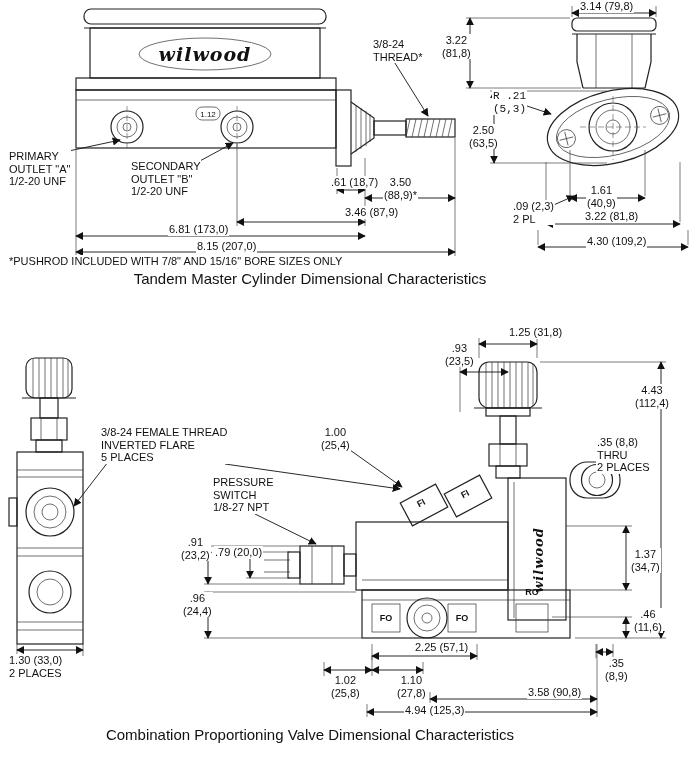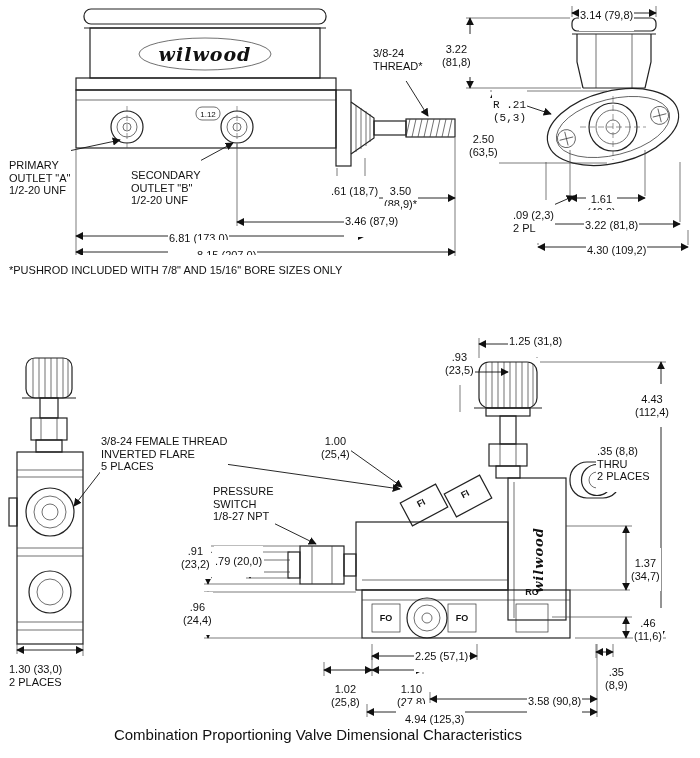--- a/index.html
+++ b/index.html
@@ -6,21 +6,21 @@
   .stage { position:relative; width:700px; height:758px; background:#fff; overflow:hidden;
            font-family:"Liberation Sans", sans-serif; color:#111; }
   svg { position:absolute; left:0; top:0; }
   .ol   { fill:none; stroke:#222; stroke-width:1.2; }
   .thin { fill:none; stroke:#333; stroke-width:0.7; }
   .ext  { fill:none; stroke:#444; stroke-width:0.7; }
   .cl   { fill:none; stroke:#555; stroke-width:0.6; stroke-dasharray:6 3; }
   .dim  { stroke:#111; stroke-width:0.9; fill:none; marker-start:url(#ah); marker-end:url(#ah); }
   .ldr  { stroke:#111; stroke-width:0.9; fill:none; marker-end:url(#ah); }
   .lbl  { position:absolute; font-size:11px; line-height:1.15; white-space:pre-line;
-          background:#fff; padding:9px 1px; }
+          background:#fff; padding:0 1px; }
   .c    { text-align:center; }
   .tag  { position:absolute; font-size:9px; font-weight:bold; white-space:pre; background:transparent; }
   .ctr  { transform:translate(-50%,-50%); }
   .caption { position:absolute; font-size:15px; text-align:center; background:transparent; }
   .logo { position:absolute; font-family:"DejaVu Serif", serif; font-style:italic; font-weight:bold;
           font-size:19px; letter-spacing:1px; background:transparent;
           transform:translate(-50%,-50%); }
   .logo-vert { position:absolute; font-family:"DejaVu Serif", serif; font-style:italic; font-weight:bold;
           font-size:13px; letter-spacing:1px; background:transparent;
           transform:translate(-50%,-50%) rotate(-90deg); }
@@ -231,20 +231,21 @@
 <div class="lbl" style="left:344px; top:206px;">3.46 (87,9)</div>
 <div class="lbl c" style="left:586px; top:184px;">1.61
 (40,9)</div>
 <div class="lbl" style="left:512px; top:200px;">.09 (2,3)
 2 PL</div>
 <div class="lbl" style="left:584px; top:210px;">3.22 (81,8)</div>
 <div class="lbl" style="left:168px; top:223px;">6.81 (173,0)</div>
 <div class="lbl" style="left:586px; top:235px;">4.30 (109,2)</div>
 <div class="lbl" style="left:196px; top:240px;">8.15 (207,0)</div>
 <div class="lbl" style="left:8px; top:255px;">*PUSHROD INCLUDED WITH 7/8" AND 15/16" BORE SIZES ONLY</div>
+<div class="caption" style="left:0px; top:270px; width:620px;">Tandem Master Cylinder Dimensional Characteristics</div>
 
 <div class="lbl" style="left:508px; top:326px;">1.25 (31,8)</div>
 <div class="lbl c" style="left:444px; top:342px;">.93
 (23,5)</div>
 <div class="lbl c" style="left:634px; top:384px;">4.43
 (112,4)</div>
 <div class="lbl" style="left:100px; top:426px;">3/8-24 FEMALE THREAD
 INVERTED FLARE
 5 PLACES</div>
 <div class="lbl c" style="left:320px; top:426px;">1.00
@@ -268,21 +269,21 @@
 2 PLACES</div>
 <div class="lbl" style="left:414px; top:641px;">2.25 (57,1)</div>
 <div class="lbl c" style="left:330px; top:674px;">1.02
 (25,8)</div>
 <div class="lbl c" style="left:396px; top:674px;">1.10
 (27,8)</div>
 <div class="lbl c" style="left:604px; top:657px;">.35
 (8,9)</div>
 <div class="lbl" style="left:527px; top:686px;">3.58 (90,8)</div>
 <div class="lbl" style="left:404px; top:704px;">4.94 (125,3)</div>
-<div class="caption" style="left:12px; top:726px; width:612px;">Combination Proportioning Valve Dimensional Characteristics</div>
+<div class="caption" style="left:4px; top:726px; width:612px;">Combination Proportioning Valve Dimensional Characteristics</div>
 
 <div class="logo-vert" style="left:538px; top:560px;">wilwood</div>
 <div class="tag rot" style="left:421px; top:503px;">FI</div>
 <div class="tag rot" style="left:465px; top:494px;">FI</div>
 <div class="tag ctr" style="left:386px; top:618px;">FO</div>
 <div class="tag ctr" style="left:462px; top:618px;">FO</div>
 <div class="tag ctr" style="left:532px; top:592px;">RO</div>
 
 </div>
 

